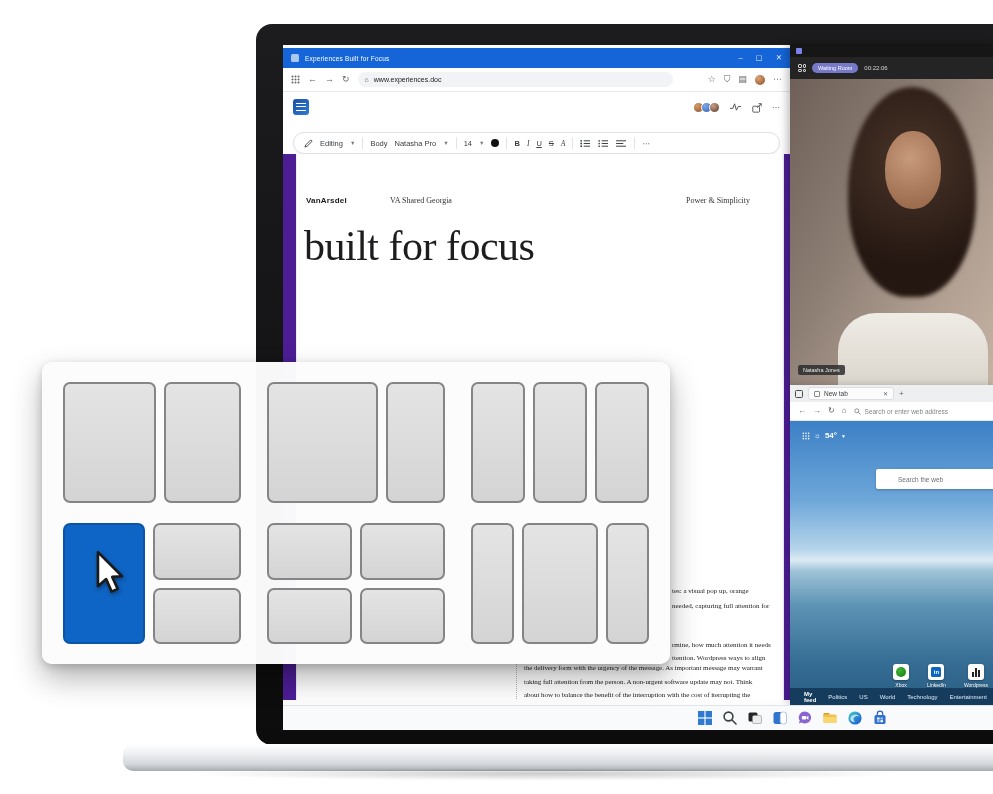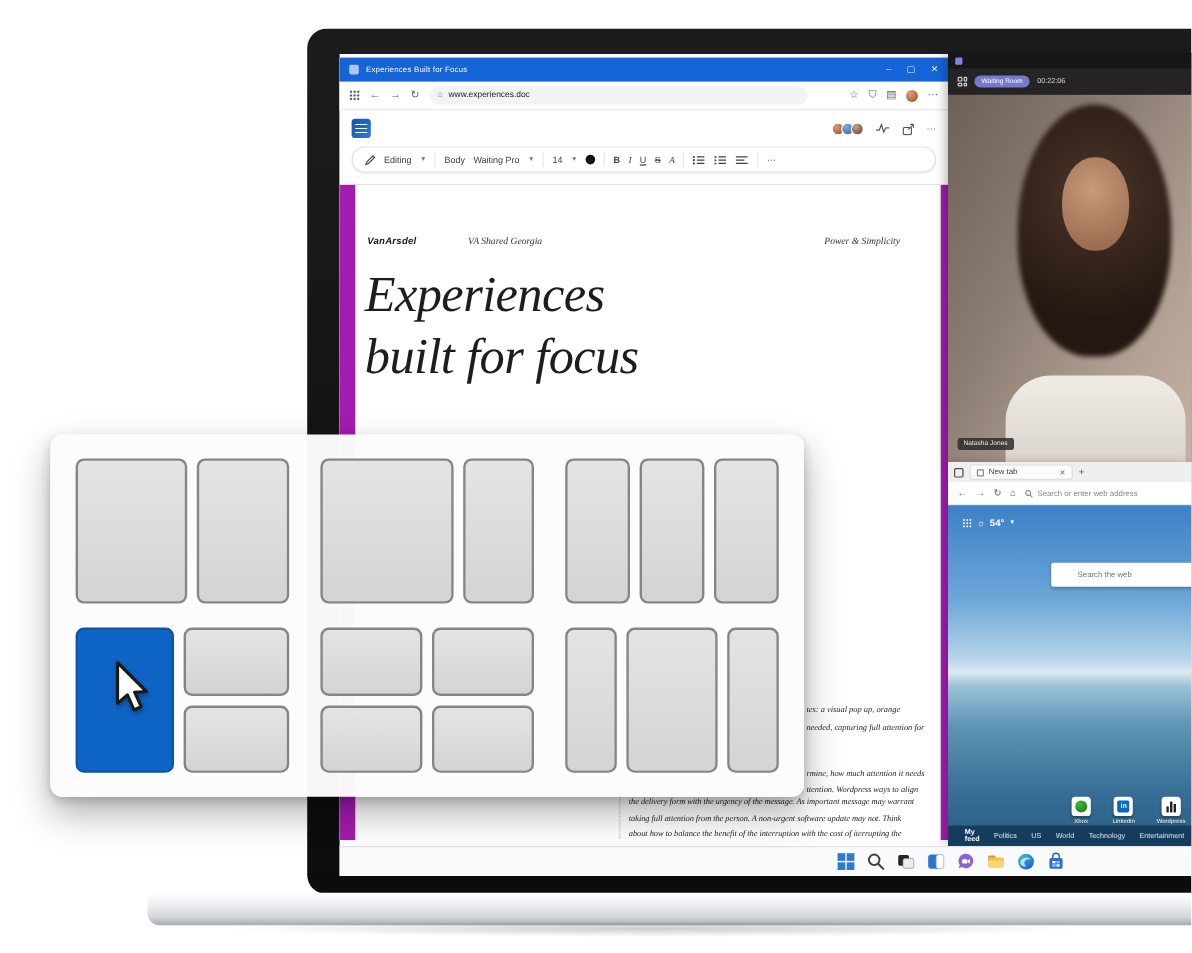--- a/index.html
+++ b/index.html
@@ -37,32 +37,32 @@
   .word-ic::after { content:""; position:absolute; left:3px; right:3px; top:4px; height:8px;
       background:repeating-linear-gradient(180deg,#fff 0 1px, transparent 1px 3.4px); }
   .appbar-right { margin-left:auto; display:flex; align-items:center; gap:9px; }
   .avatar-stack { display:flex; }
   .avatar-stack .av { width:11px; height:11px; border-radius:50%; border:1px solid #fff; margin-left:-3px; }
   .av.a1 { background:radial-gradient(circle at 35% 30%,#d89a66,#8a5230); margin-left:0; }
   .av.a2 { background:radial-gradient(circle at 35% 30%,#7fa8e8,#2f5fb0); }
   .av.a3 { background:radial-gradient(circle at 35% 30%,#caa08a,#5e3a28); }
   .mini-glyph { color:#555; font-size:8px; }
 
-  .doc-toolbar-row { height:32px; display:flex; align-items:flex-start; padding:0 10px; }
+  .doc-toolbar-row { height:32px; display:flex; align-items:flex-end; padding:0 10px; }
   .toolbar-pill { height:22px; flex:1; border:1px solid #e1e1e1; border-radius:13px; box-shadow:0 1px 2px rgba(0,0,0,.06);
                   display:flex; align-items:center; padding:0 10px; gap:7px; background:#fff; font-size:7.5px; color:#3c4043; }
   .tsep { width:1px; height:12px; background:#e4e4e4; }
   .chev { font-size:5.5px; color:#777; }
   .fmt-b { font-weight:bold; } .fmt-i { font-style:italic; font-family:"Liberation Serif",serif; }
   .fmt-u { text-decoration:underline; } .fmt-s { text-decoration:line-through; }
   .fmt-a { font-family:"Liberation Serif",serif; font-style:italic; }
   .dot-swatch { width:8px; height:8px; border-radius:50%; background:#111; }
   .list-ic { display:inline-block; }
 
-  .doc-canvas { position:relative; height:546px; background:#a21caf; overflow:hidden;font-style:italic; }
+  .doc-canvas { position:relative; height:546px; background:#4c1d95; overflow:hidden; }
   .page { position:absolute; left:14px; top:0; width:486px; height:546px; background:#fff; box-shadow:0 0 0 1px #efefef; }
   .page-brand { position:absolute; left:9px; top:42px; font-size:8px; font-weight:bold; color:#1a1a1a; letter-spacing:.2px; }
   .page-doclabel { position:absolute; left:93px; top:42px; font-size:8px; color:#333; font-family:"Liberation Serif",serif; }
   .page-tagline { position:absolute; right:33px; top:42px; font-size:8px; color:#333; font-family:"Liberation Serif",serif; }
   .page-heading { position:absolute; left:7px; top:66px; font-family:"Liberation Serif",serif; font-size:42px; line-height:52px; color:#1d1d1f; letter-spacing:-0.5px; }
   .frag { position:absolute; font-family:"Liberation Serif",serif; color:#222; white-space:pre; }
   .frag-rightcol { left:375px; top:262px; font-size:10.5px; line-height:15px; }
   .frag-mid { left:375px; top:430px; font-size:7px; line-height:15px; }
   .frag-lower { left:375px; top:485px; font-size:7px; line-height:13px; }
   .frag-bottom { left:227px; top:508px; font-size:7px; line-height:13.5px; letter-spacing:-0.05px; }
@@ -212,21 +212,21 @@
 
     <div class="doc-toolbar-row">
       <div class="toolbar-pill">
         <svg width="9" height="9" viewBox="0 0 10 10">
           <path d="M1,9 L2,6.5 L7.5,1 L9,2.5 L3.5,8 Z" fill="none" stroke="#3c4043" stroke-width="1"></path>
         </svg>
         <span>Editing</span>
         <span class="chev">▼</span>
         <span class="tsep"></span>
         <span>Body</span>
-        <span>Waiting Pro</span>
+        <span>Natasha Pro</span>
         <span class="chev">▼</span>
         <span class="tsep"></span>
         <span>14</span>
         <span class="chev">▼</span>
         <span class="dot-swatch"></span>
         <span class="tsep"></span>
         <span class="fmt-b">B</span>
         <span class="fmt-i">I</span>
         <span class="fmt-u">U</span>
         <span class="fmt-s">S</span>
@@ -267,21 +267,20 @@
         <span>⋯</span>
       </div>
     </div>
 
     <div class="doc-canvas">
       <div class="page">
         <div class="page-brand">VanArsdel</div>
         <div class="page-doclabel">VA Shared Georgia</div>
         <div class="page-tagline">Power &amp; Simplicity</div>
         <div class="page-heading">
-          <div>Experiences</div>
           <div>built for focus</div>
         </div>
         <div class="frag frag-mid">tes: a visual pop up, orange
 needed, capturing full attention for</div>
         <div class="frag frag-lower">rmine, how much attention it needs
 ttention. Wordpress ways to align</div>
         <div class="frag frag-bottom">the delivery form with the urgency of the message. As important message may warrant
 taking full attention from the person. A non-urgent software update may not. Think
 about how to balance the benefit of the interruption with the cost of iterrupting the</div>
         <div class="dotted-margin"></div>

